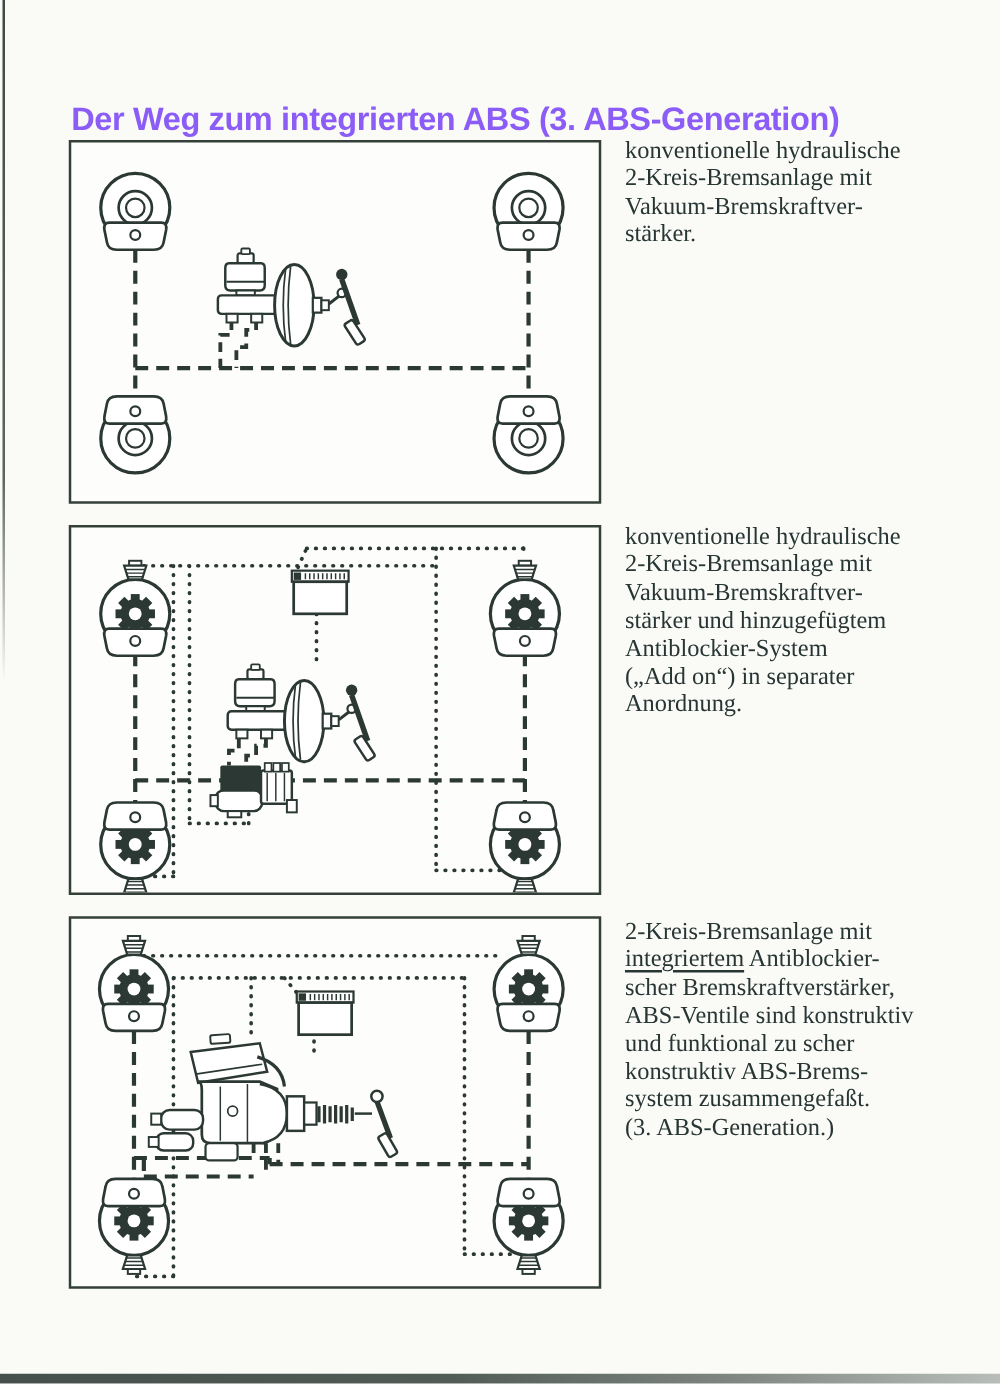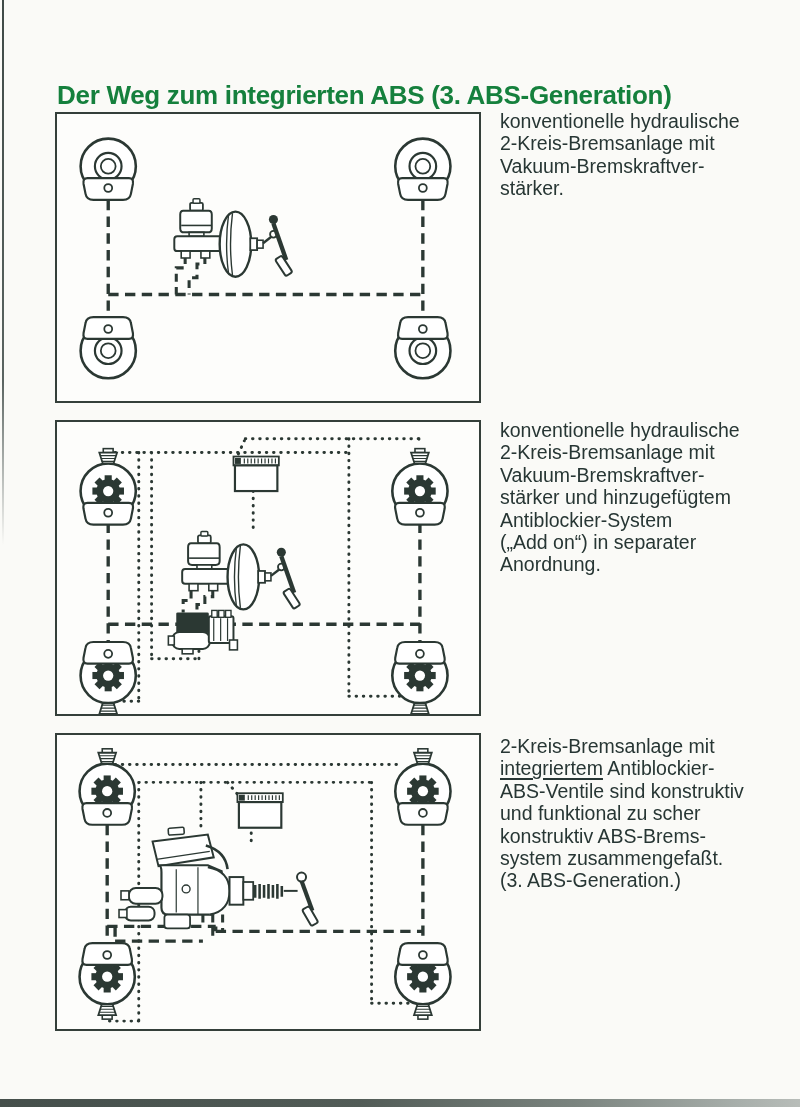--- a/index.html
+++ b/index.html
@@ -11,34 +11,34 @@
   .photo-left-edge{
     position:absolute;left:2px;top:0;width:2px;height:545px;
     background:linear-gradient(#3f4a47,#5a6461 70%,rgba(90,100,97,0));
   }
   .photo-bottom-edge{
     position:absolute;left:0;bottom:0;width:100%;height:8px;
     background:linear-gradient(90deg,#454f4b,#525c57 45%,#7b847f 72%,#a7aeaa 92%,#b8bdb9);
   }
   .page-title{
     position:absolute;left:57px;top:63px;
-    font-size:26px;font-weight:bold;letter-spacing:-0.3px;color:#15803d;
+    font-size:26px;font-weight:bold;letter-spacing:-0.3px;color:#8b5cf6;
     white-space:nowrap;
   }
   .panel{
     position:absolute;left:55px;background:#fdfdfb;
     border:2px solid #343f3a;box-sizing:border-box;
   }
   .panel svg{display:block;width:100%;height:100%;}
   #panel-1{top:112px;width:426px;height:291px;}
   #panel-2{top:420px;width:426px;height:296px;}
   #panel-3{top:733px;width:426px;height:298px;}
   .caption{
     position:absolute;left:500px;width:292px;
-    font-size:19.5px;line-height:22.4px;color:#273634;
+    font-size:19.5px;line-height:22.4px;color:#273634;font-family:Liberation Serif, serif;
   }
   #caption-1{top:110px;}
   #caption-2{top:419px;}
   #caption-3{top:735px;}
   .cap-line{white-space:nowrap;}
   .cap-line .u{
     text-decoration:underline;
     text-decoration-thickness:1.5px;
     text-underline-offset:3px;
     margin-top:33px;
@@ -218,20 +218,21 @@
       <use href="#wBt" transform="translate(370,57)"></use>
       <use href="#wBt" transform="translate(50,245) scale(1,-1)"></use>
       <use href="#wBt" transform="translate(370,245) scale(1,-1)"></use>
       <use href="#ecu" transform="translate(182,53)"></use>
       <use href="#iabs" transform="translate(90,100)"></use>
     </svg>
   </div>
   <div class="caption" id="caption-3">
       <div class="cap-line"><span>2-Kreis-Bremsanlage mit</span></div>
       <div class="cap-line"><span class="u">integriertem</span><span> Antiblockier-</span></div>
+      <div class="cap-line"><span>scher Bremskraftverstärker,</span></div>
       <div class="cap-line"><span>ABS-Ventile sind konstruktiv</span></div>
       <div class="cap-line"><span>und funktional zu scher</span></div>
       <div class="cap-line"><span>konstruktiv ABS-Brems-</span></div>
       <div class="cap-line"><span>system zusammengefaßt.</span></div>
       <div class="cap-line"><span>(3. ABS-Generation.)</span></div>
     </div>
 
   <div class="photo-bottom-edge"></div>
 </div>
 

